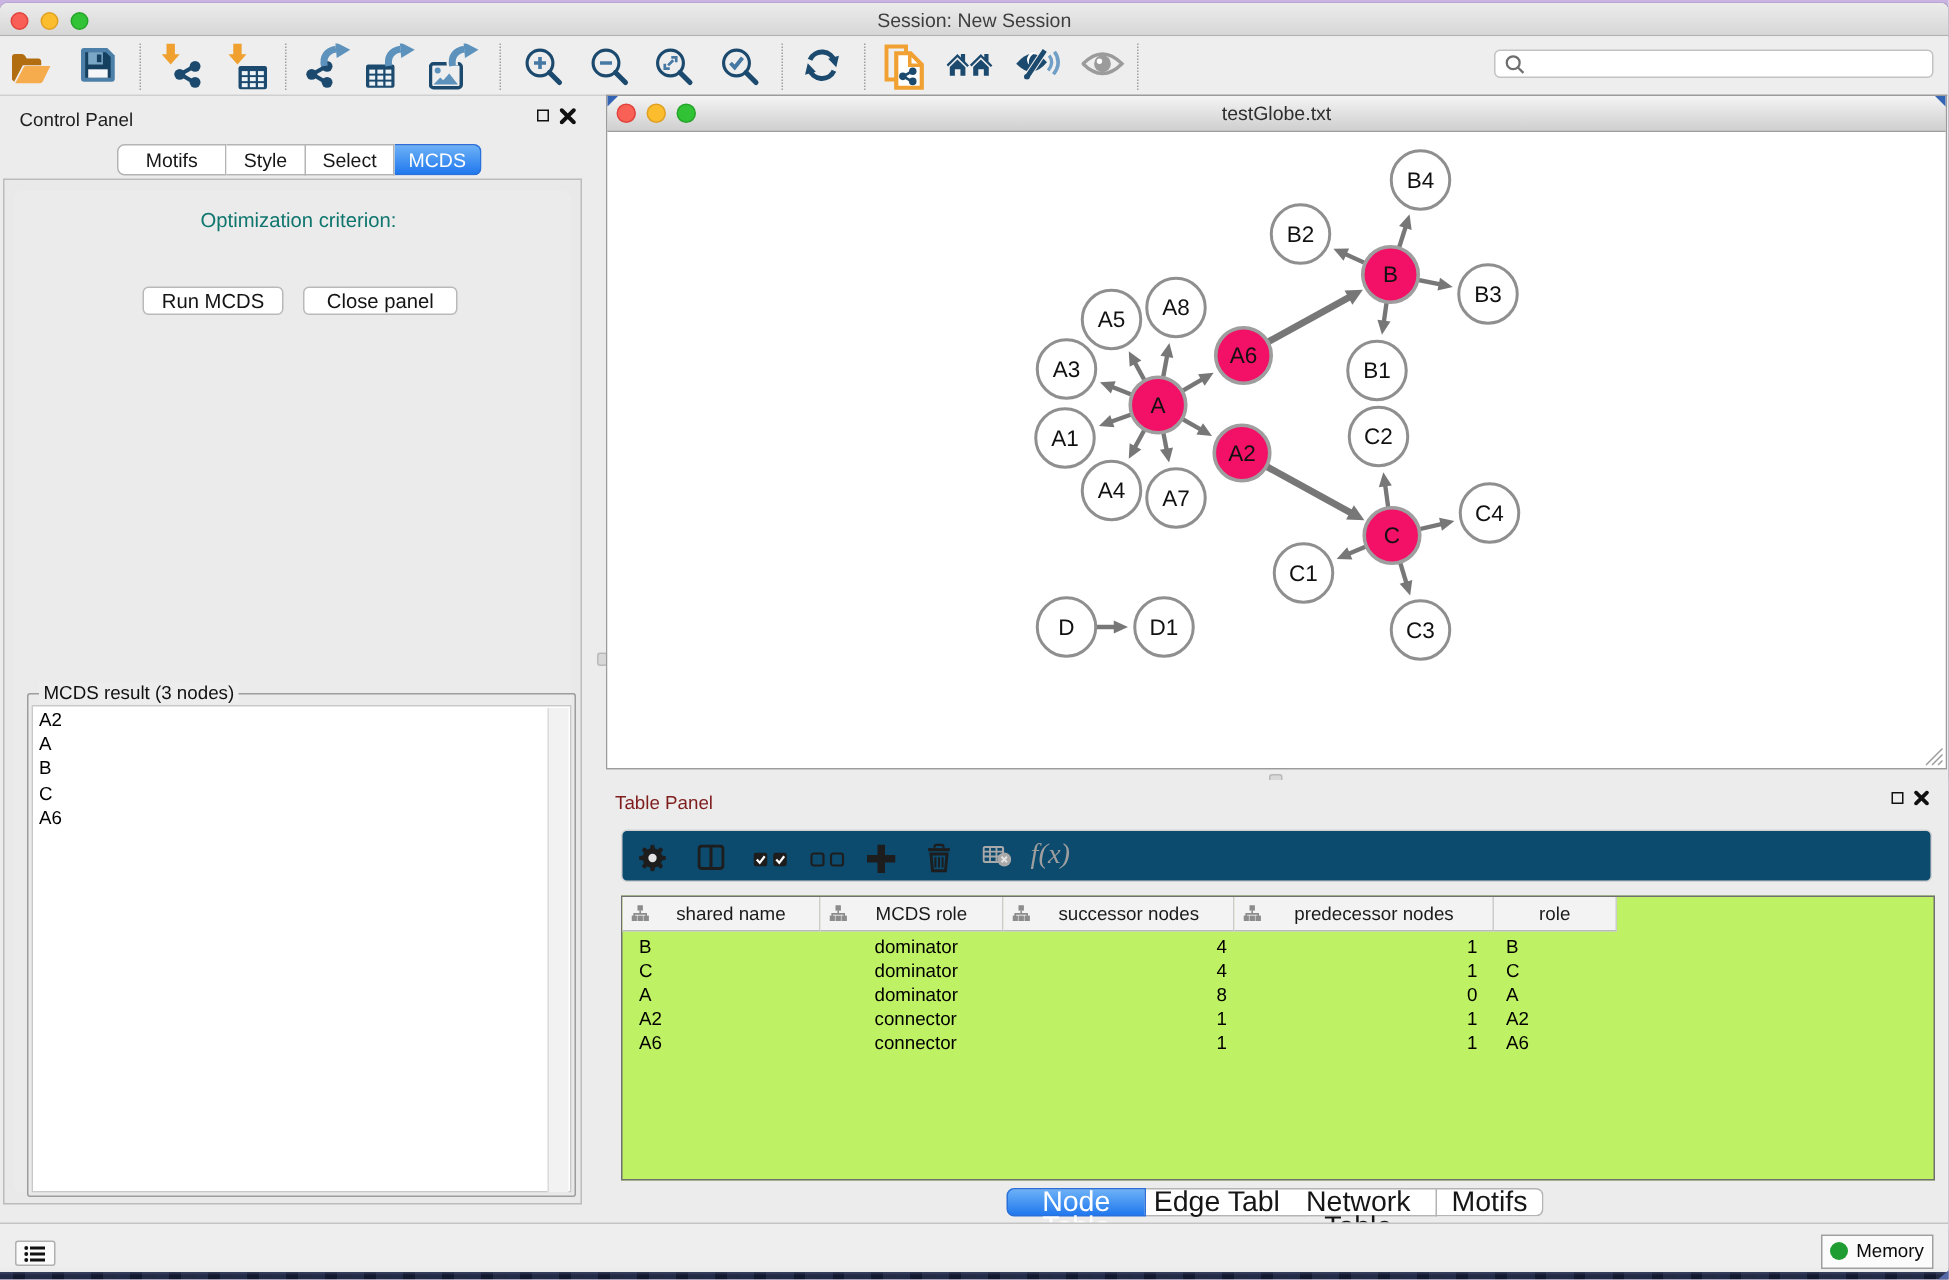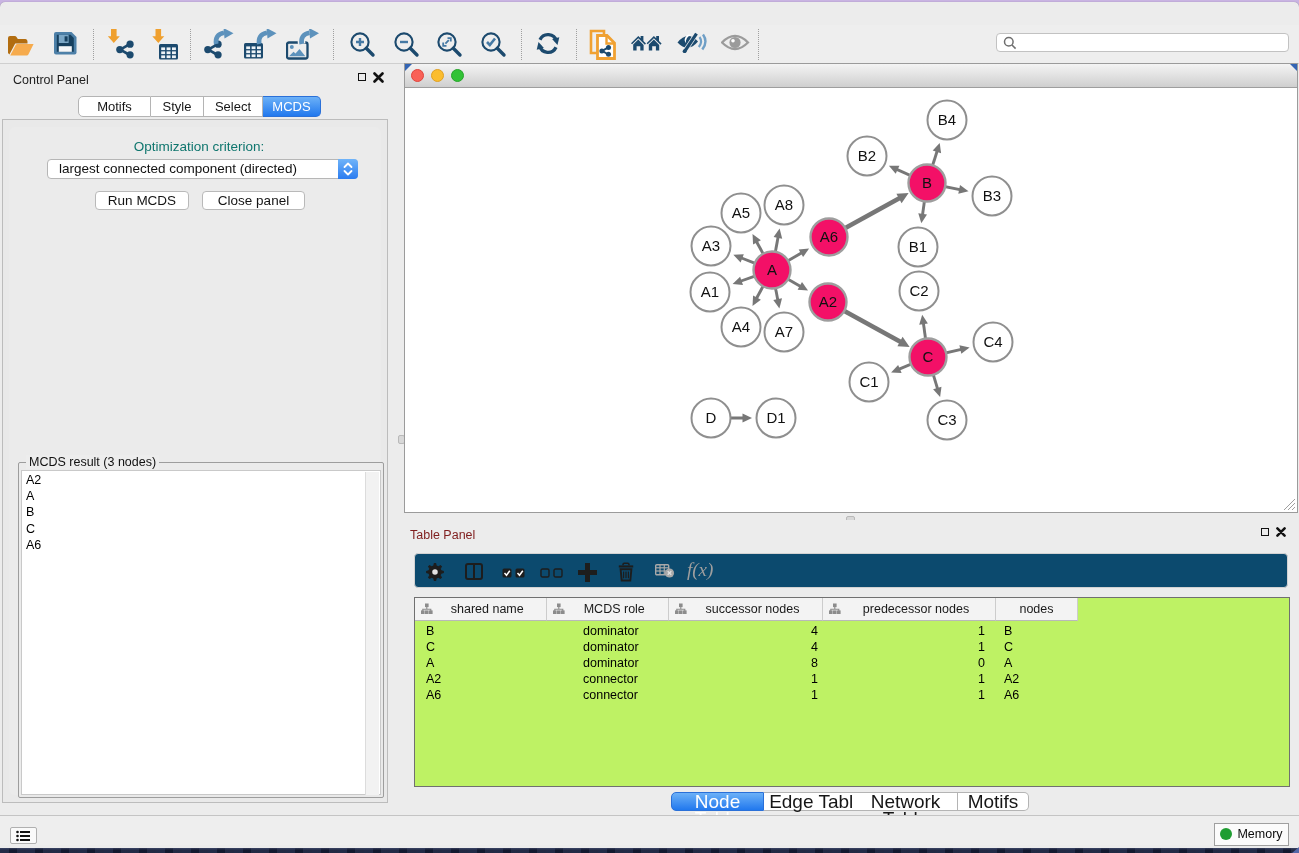--- a/index.html
+++ b/index.html
@@ -74,20 +74,26 @@
 #status{position:absolute;left:0;top:813px;width:1299px;height:30px;background:#eeeeee;border-top:1px solid #c4c4c4}
 #listbtn{position:absolute;left:10px;top:11px;width:27px;height:17px;background:#fafafa;border:1px solid #b0b0b0;border-radius:2px}
 #membtn{position:absolute;right:10px;top:7px;width:75px;height:23px;background:#fbfbfb;border:1px solid #9f9f9f;font-size:12.5px;color:#0a0a0a;line-height:21px;text-align:center}
 #membtn .dot{display:inline-block;width:12px;height:12px;border-radius:50%;background:#1f9d32;vertical-align:-2px;margin-right:5px}
 </style>
 </head>
 <body>
 <div id="wall"></div>
 <div style="position:absolute;left:1292px;top:846px;width:0;height:0;border-bottom:7px solid #5568a8;border-left:8px solid transparent;z-index:5"></div>
 <div id="app">
+  <div id="titlebar">
+    <div class="tl t1"></div>
+      <div class="tl t2"></div>
+      <div class="tl t3"></div>
+    <div id="title">Session: New Session</div>
+  </div>
   <div id="toolbar">
     <div class="sep" style="left:93px"></div>
     <div class="sep" style="left:190px"></div>
     <div class="sep" style="left:333px"></div>
     <div class="sep" style="left:521px"></div>
     <div class="sep" style="left:576px"></div>
     <div class="sep" style="left:758px"></div>
     <svg class="tbi" style="left:6px;top:5px" width="29" height="26" viewBox="0 0 29 26">
         <path d="M2 23 V8 Q2 6 4 6 H8.5 Q10 6 10.7 7.2 L11.8 9 H19.5 Q21.5 9 21.5 11.5 V13.5 H9.2 L3.4 24.5 Z" fill="#b26d10"></path>
         <path d="M4.2 25.5 L9.8 14.8 Q10.2 14 11.2 14 H27.6 L22.5 24.3 Q22 25.5 20.6 25.5 Z" fill="#f6ab4d"></path>
@@ -250,26 +256,20 @@
       </div>
     <div id="cp-tabs">
       <div class="tabbtn" style="left:0;width:73px;border-radius:5px 0 0 5px">Motifs</div>
       <div class="tabbtn" style="left:73px;width:53px;border-left:none">Style</div>
       <div class="tabbtn" style="left:126px;width:59px;border-left:none">Select</div>
       <div class="tabbtn tabsel" style="left:185px;width:58px;border-left:none;border-radius:0 5px 5px 0">MCDS</div>
     </div>
     <div id="cp-content">
       <div id="cp-inner"></div>
       <div id="optlabel">Optimization criterion:</div>
-      <div id="combo">largest connected component (directed)
-        <div class="step"><svg width="20" height="20" viewBox="0 0 20 20">
-              <path d="M6.5 8 L10 4.5 L13.5 8" fill="none" stroke="#fff" stroke-width="1.8" stroke-linecap="round" stroke-linejoin="round"></path>
-              <path d="M6.5 12 L10 15.5 L13.5 12" fill="none" stroke="#fff" stroke-width="1.8" stroke-linecap="round" stroke-linejoin="round"></path>
-            </svg></div>
-      </div>
       <div class="btn" style="left:92px;top:71px;width:94px">Run MCDS</div>
       <div class="btn" style="left:199px;top:71px;width:103px">Close panel</div>
       <div id="fieldset">
         <div id="fs-label">MCDS result (3 nodes)</div>
         <div id="fs-list">
           <div class="items">A2<br>A<br>B<br>C<br>A6</div>
           <div id="fs-sb"></div>
         </div>
       </div>
     </div>
@@ -278,20 +278,21 @@
       <div class="h"></div>
     </div>
   <div id="hsplit-h"></div>
   <div id="netwin">
     <div id="net-tbar">
         <div class="cnr" id="cnr-l"></div>
         <div class="cnr" id="cnr-r"></div>
       <div class="tl tls t1"></div>
         <div class="tl tls t2"></div>
         <div class="tl tls t3"></div>
+      <div id="net-title">testGlobe.txt</div>
     </div>
     <div id="canvas">
       <svg width="892" height="425" viewBox="0 0 892 425" font-family="Liberation Sans,sans-serif">
 <line x1="367.0" y1="182.0" x2="351.0" y2="152.7" stroke="#777777" stroke-width="2.9"></line>
 <polygon points="347.5,146.1 355.9,152.3 348.1,156.5" fill="#777777"></polygon>
 <line x1="367.0" y1="182.0" x2="373.3" y2="148.0" stroke="#777777" stroke-width="2.9"></line>
 <polygon points="374.6,140.6 377.2,150.7 368.6,149.1" fill="#777777"></polygon>
 <line x1="367.0" y1="182.0" x2="335.3" y2="169.5" stroke="#777777" stroke-width="2.9"></line>
 <polygon points="328.3,166.8 338.8,166.2 335.6,174.4" fill="#777777"></polygon>
 <line x1="367.0" y1="182.0" x2="334.7" y2="193.5" stroke="#777777" stroke-width="2.9"></line>
@@ -450,21 +451,21 @@
             <rect x="4" y="7.4" width="3.6" height="3.6" fill="#8c8c8c"></rect>
             <rect x="8" y="7.4" width="3.6" height="3.6" fill="#8c8c8c"></rect>
           </svg>successor nodes</div>
       <div class="th" style="left:408px;width:173px;padding-left:14px;"><svg class="thicon" width="12" height="12" viewBox="0 0 12 12">
             <rect x="4" y="0.5" width="3.6" height="3.6" fill="#8c8c8c"></rect>
             <path d="M5.8 4 v2.2 M1.8 8 v-1.8 h8 v1.8" fill="none" stroke="#8c8c8c" stroke-width="1.1"></path>
             <rect x="0" y="7.4" width="3.6" height="3.6" fill="#8c8c8c"></rect>
             <rect x="4" y="7.4" width="3.6" height="3.6" fill="#8c8c8c"></rect>
             <rect x="8" y="7.4" width="3.6" height="3.6" fill="#8c8c8c"></rect>
           </svg>predecessor nodes</div>
-      <div class="th" style="left:581px;width:82px;">nodes</div>
+      <div class="th" style="left:581px;width:82px;">role</div>
       <div class="td" style="left:11px;top:24.5px">B</div>
       <div class="td" style="left:168px;top:24.5px">dominator</div>
       <div class="td" style="left:254px;top:24.5px;width:149px;text-align:right">4</div>
       <div class="td" style="left:408px;top:24.5px;width:162px;text-align:right">1</div>
       <div class="td" style="left:589px;top:24.5px">B</div>
       <div class="td" style="left:11px;top:40.5px">C</div>
       <div class="td" style="left:168px;top:40.5px">dominator</div>
       <div class="td" style="left:254px;top:40.5px;width:149px;text-align:right">4</div>
       <div class="td" style="left:408px;top:40.5px;width:162px;text-align:right">1</div>
       <div class="td" style="left:589px;top:40.5px">C</div>

